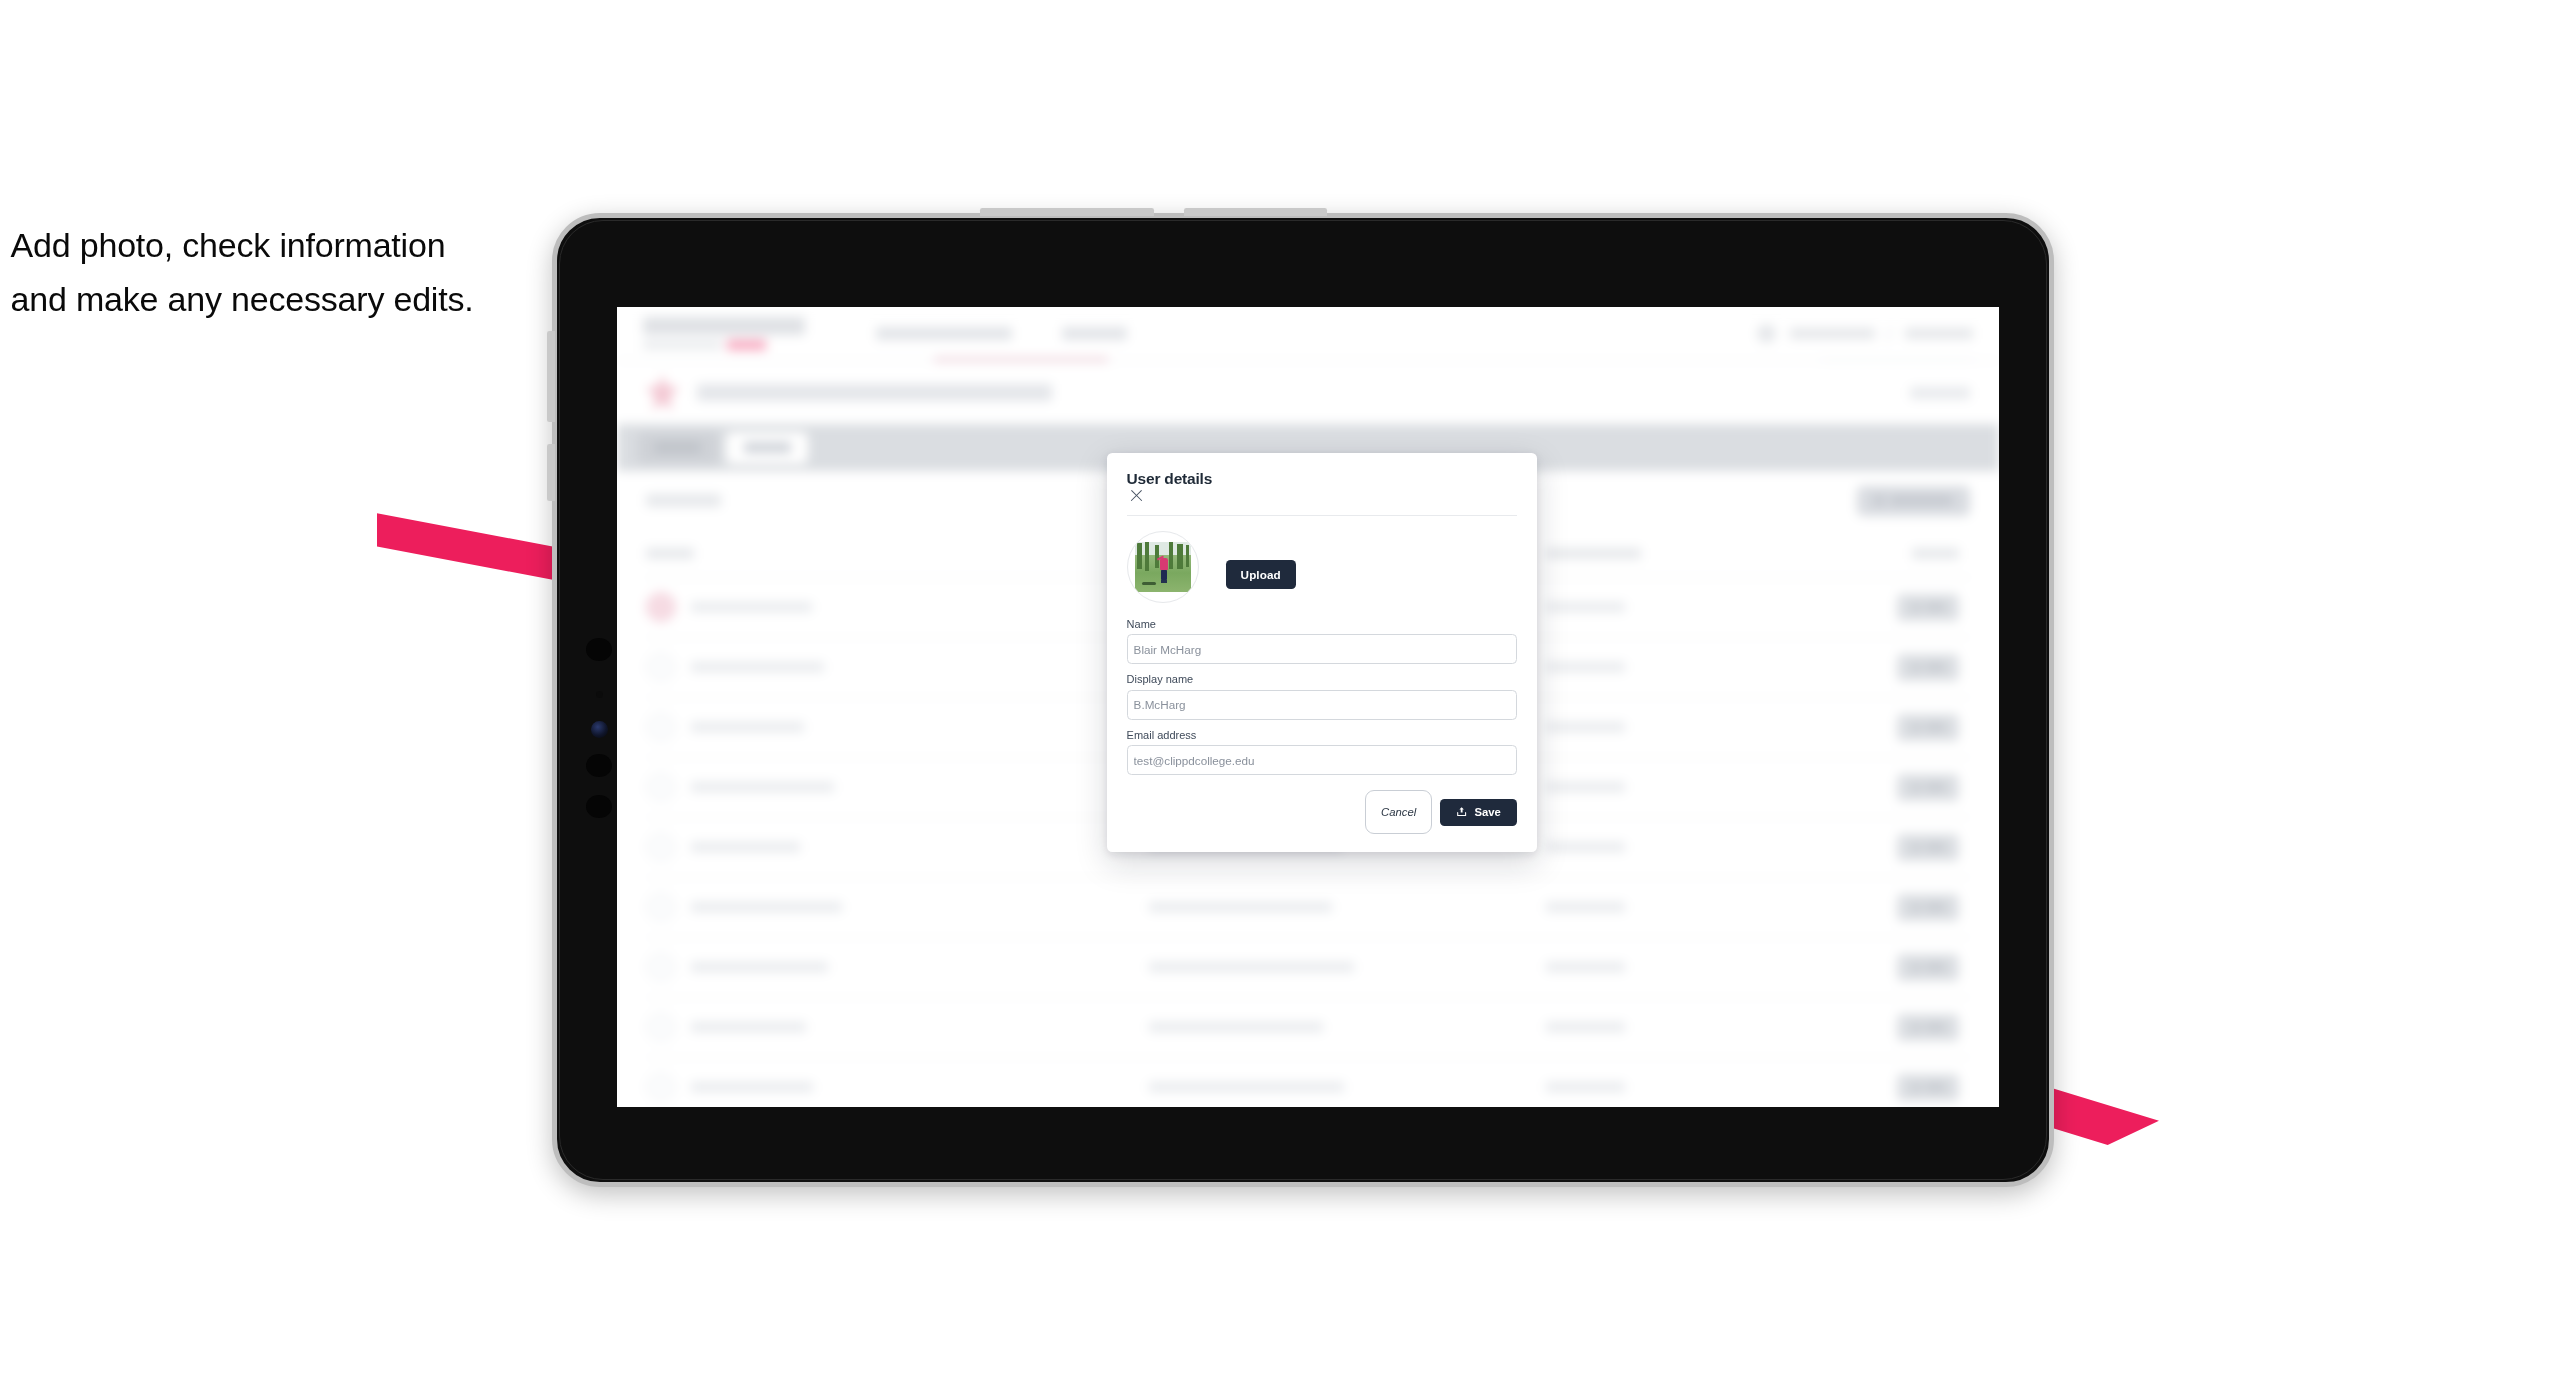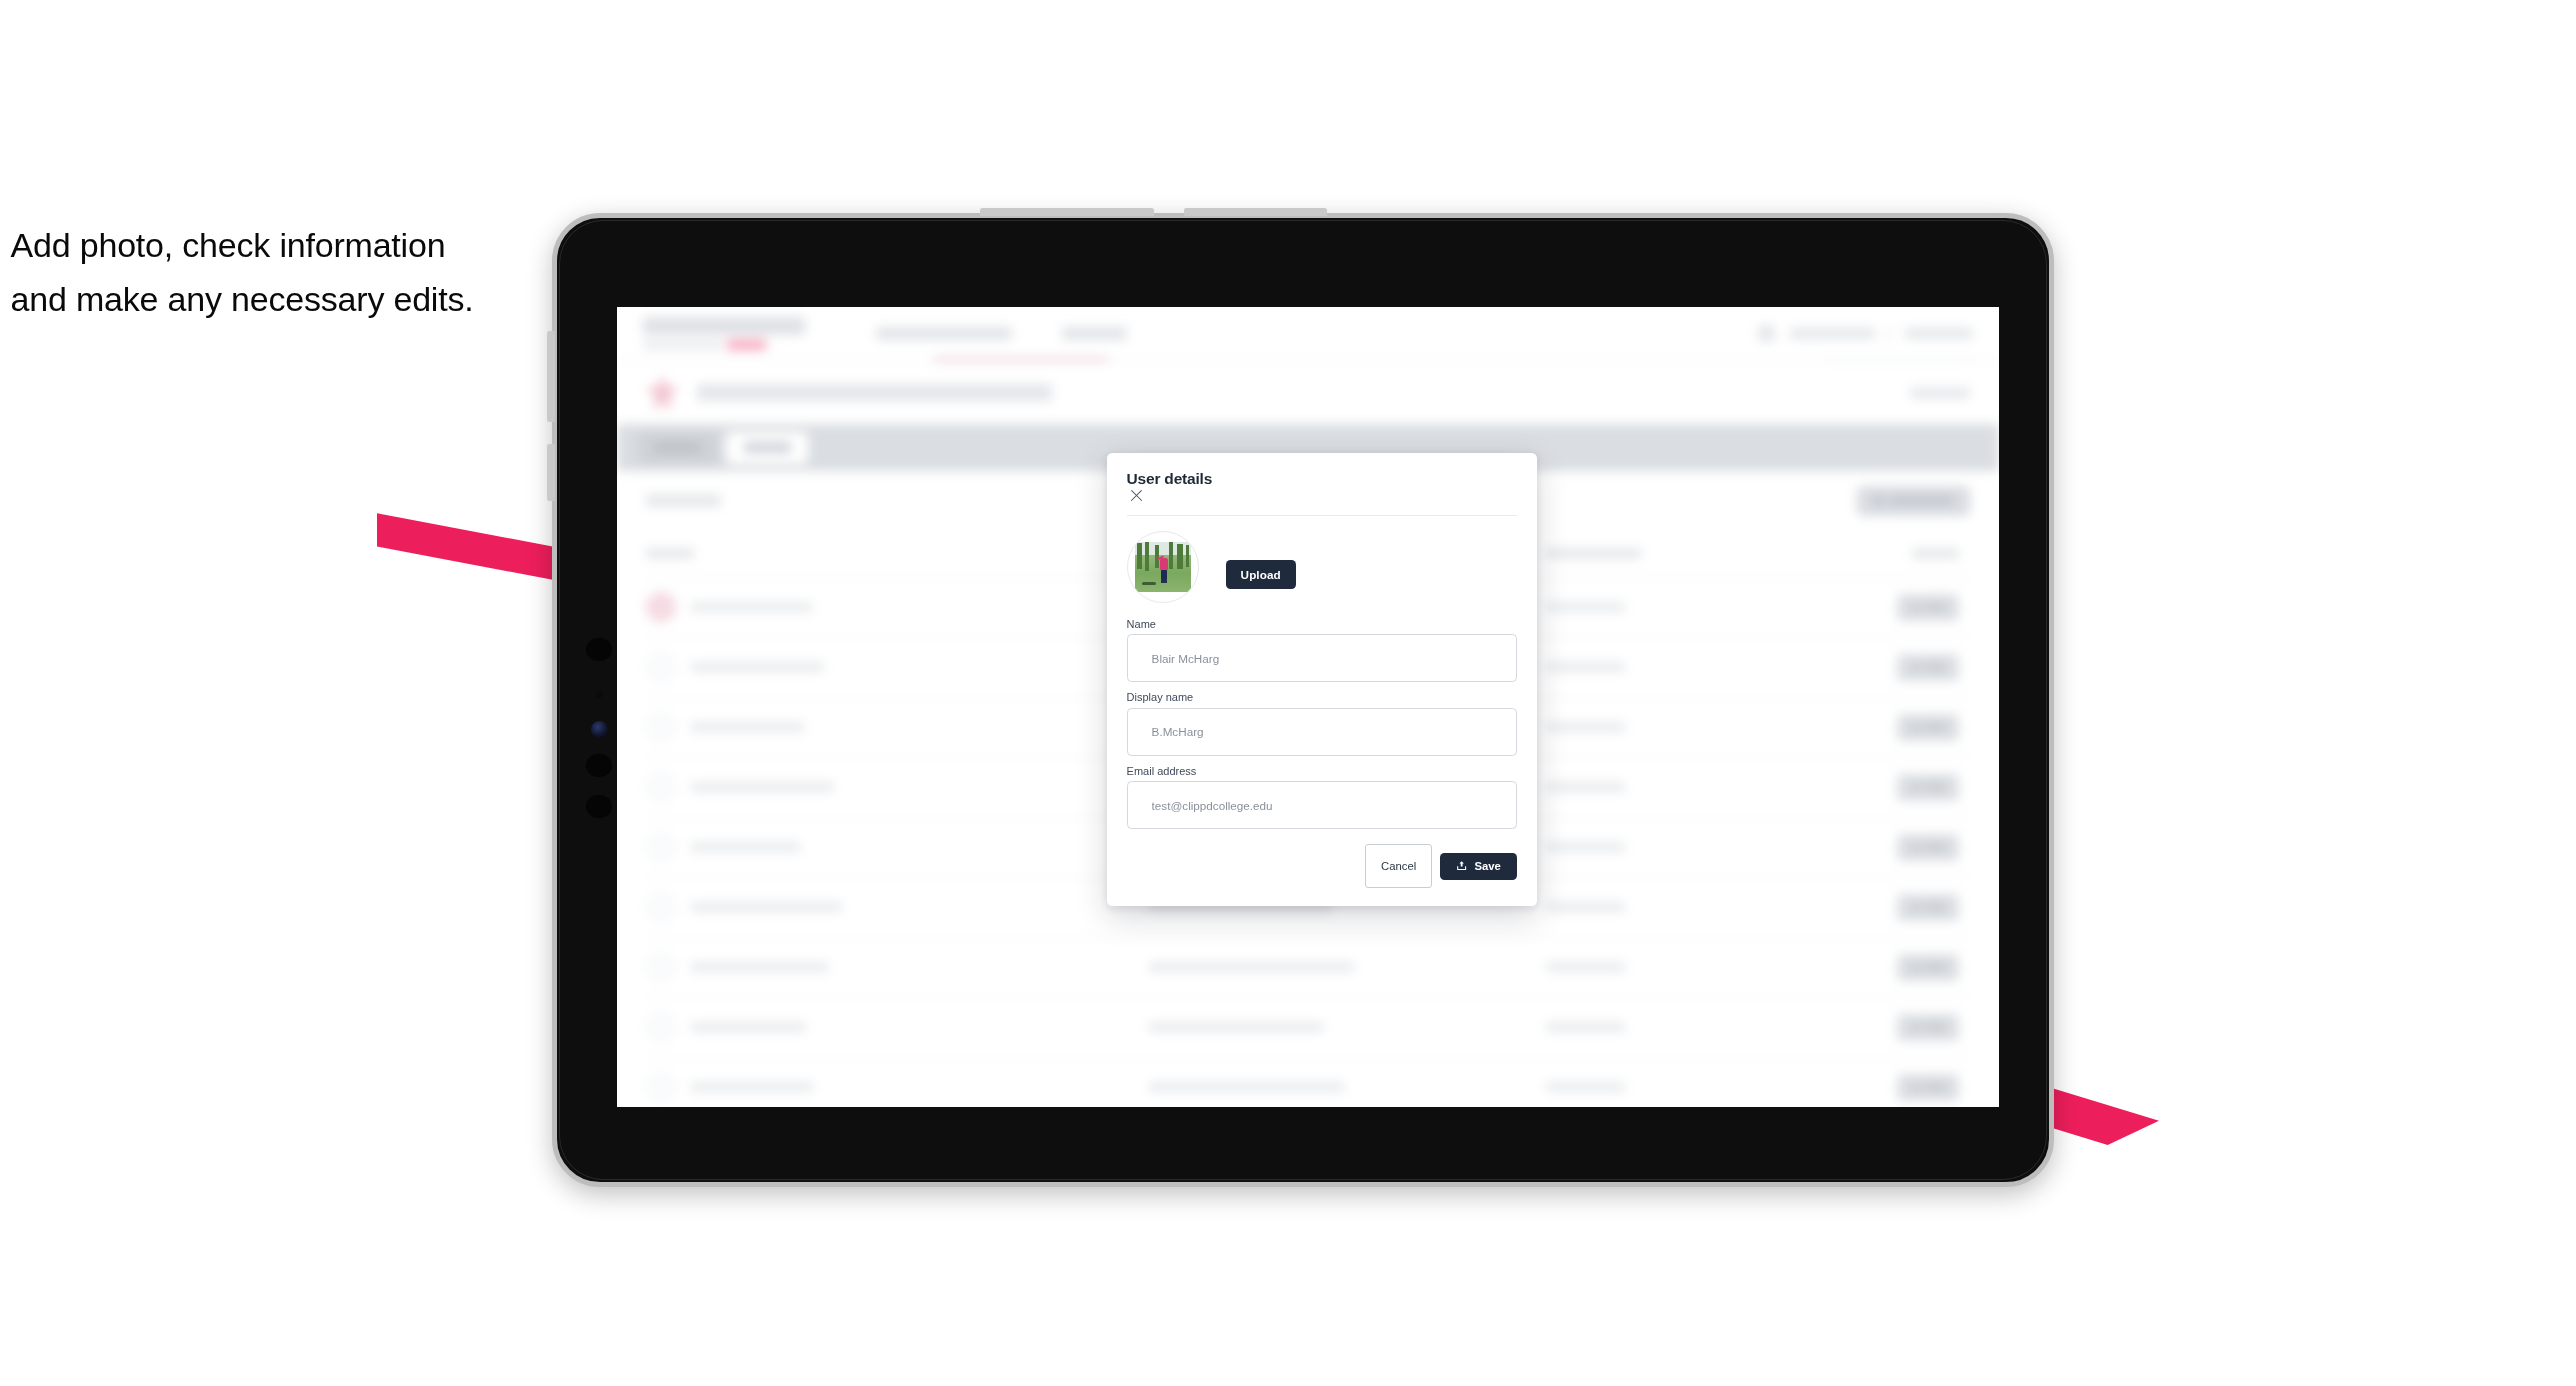--- a/index.html
+++ b/index.html
@@ -399,24 +399,24 @@
   .field { margin-top: 3px; }
   .field + .field { margin-top: 9px; }
   .field-label {
     display: block;
     font-size: 11px;
     color: #3f4a5a;
     margin-bottom: 4.5px;
   }
   .field-input {
     width: 100%;
-    height: 48px;
+    height: 30px;
     border: 0.8px solid #d4d8dd;
     border-radius: 4.5px;
-    padding: 0 24px;
+    padding: 0 6px;
     font-size: 11.7px;
     font-family: "Liberation Sans", sans-serif;
     color: #8a919c;
     background: #ffffff;
     outline: none;
   }
   .field-input::placeholder { color: #8a919c; }
 
   .select-wrap { position: relative; }
   .select-box {
@@ -460,26 +460,27 @@
   .modal-actions {
     display: flex;
     justify-content: flex-end;
     align-items: center;
     gap: 7.5px;
     margin-top: 15px;
   }
   .btn-cancel {
     background: #ffffff;
     border: 0.8px solid #c9ced5;
-    border-radius: 3px;
+    border-radius: 9px;
     padding: 15px 15px;
     font-size: 11.3px;
     color: #2b3644;
     font-family: "Liberation Sans", sans-serif;
     cursor: pointer;
+    font-style: italic;
   }
   .btn-save {
     background: #1f2a3c;
     border: none;
     border-radius: 4.5px;
     padding: 6.8px 16.6px;
     font-size: 11.3px;
     font-weight: 600;
     color: #ffffff;
     font-family: "Liberation Sans", sans-serif;

